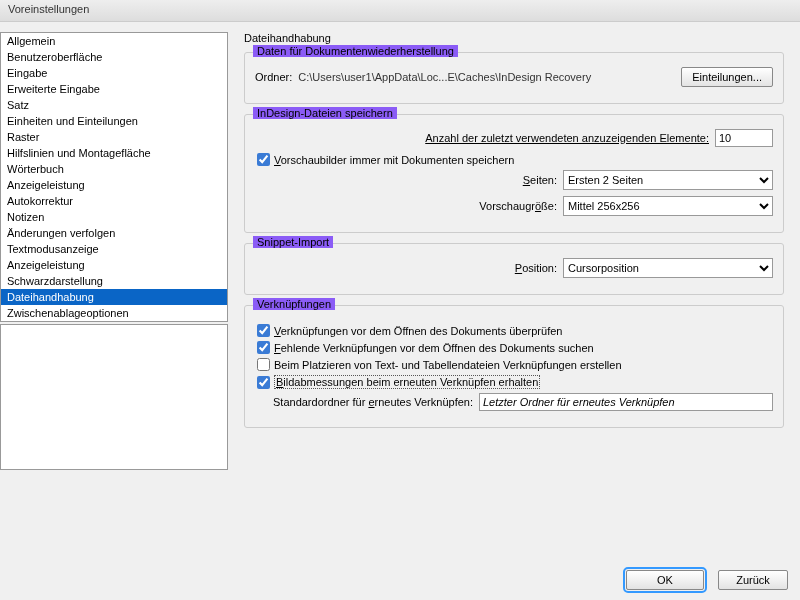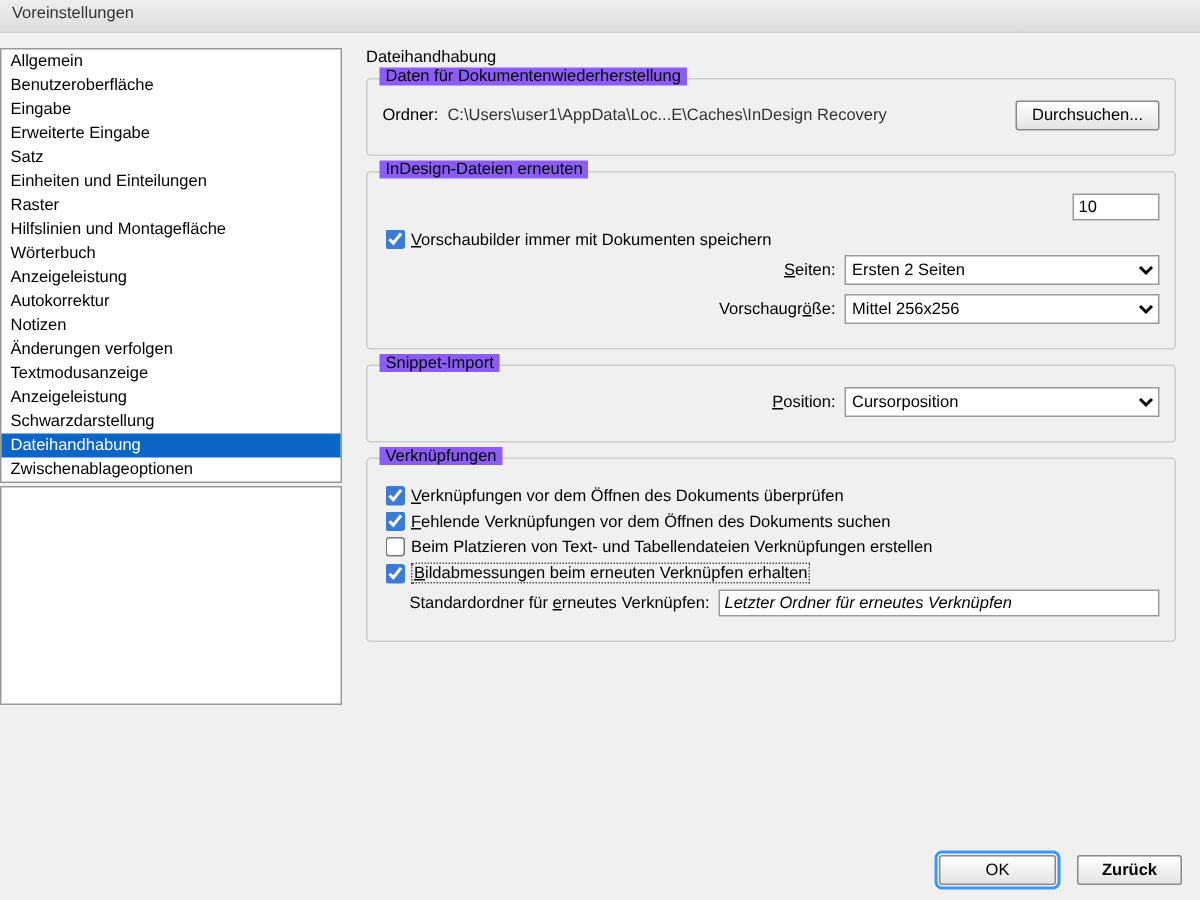--- a/index.html
+++ b/index.html
@@ -63,27 +63,28 @@
     </div>
     <div class="main">
       <div class="page-title">Dateihandhabung</div>
 
       <div class="group">
         <span class="legend">Daten für Dokumentenwiederherstellung</span>
         <div class="row">
           <span style="margin-right:6px;">Ordner:</span>
           <span class="path">C:\Users\user1\AppData\Loc...E\Caches\InDesign Recovery</span>
           <span style="flex:1"></span>
-          <button>Durchsuchen...</button>
+          <button>Einteilungen...</button>
         </div>
       </div>
 
       <div class="group">
-        <span class="legend">InDesign-Dateien erneuten</span>
+        <span class="legend">InDesign-Dateien speichern</span>
         <div class="row right">
+          <label class="rlabel"><span class="under">Anzahl der zuletzt verwendeten anzuzeigenden Elemente:</span></label>
           <input type="text" style="width: 58px;" value="10">
         </div>
         <div class="checkbox-row">
           <input type="checkbox" checked="" style="">
           <span><span class="under">V</span><span id="pvrest">orschaubilder immer mit Dokumenten speichern</span></span>
         </div>
         <div class="row right" style="margin-top:4px;">
           <label class="rlabel"><span id="pglbl"><span class="under">S</span>eiten:</span></label>
           <select>
             <option>Ersten 2 Seiten</option>
@@ -128,15 +129,15 @@
         <div class="row" style="margin-left:18px; margin-top:4px;">
           <label class="rlabel"><span id="rllbl">Standardordner für <span class="under">e</span>rneutes Verknüpfen:</span></label>
           <input type="text" style="flex: 1 1 0%; font-style: italic;" value="Letzter Ordner für erneutes Verknüpfen">
         </div>
       </div>
 
     </div>
   </div>
   <div class="footer">
     <button class="default" style="width:78px;">OK</button>
-    <button style="width:70px;font-weight:bold;">Zurück</button>
+    <button style="width:70px;">Zurück</button>
   </div>
 </div>
 
 </body></html>

